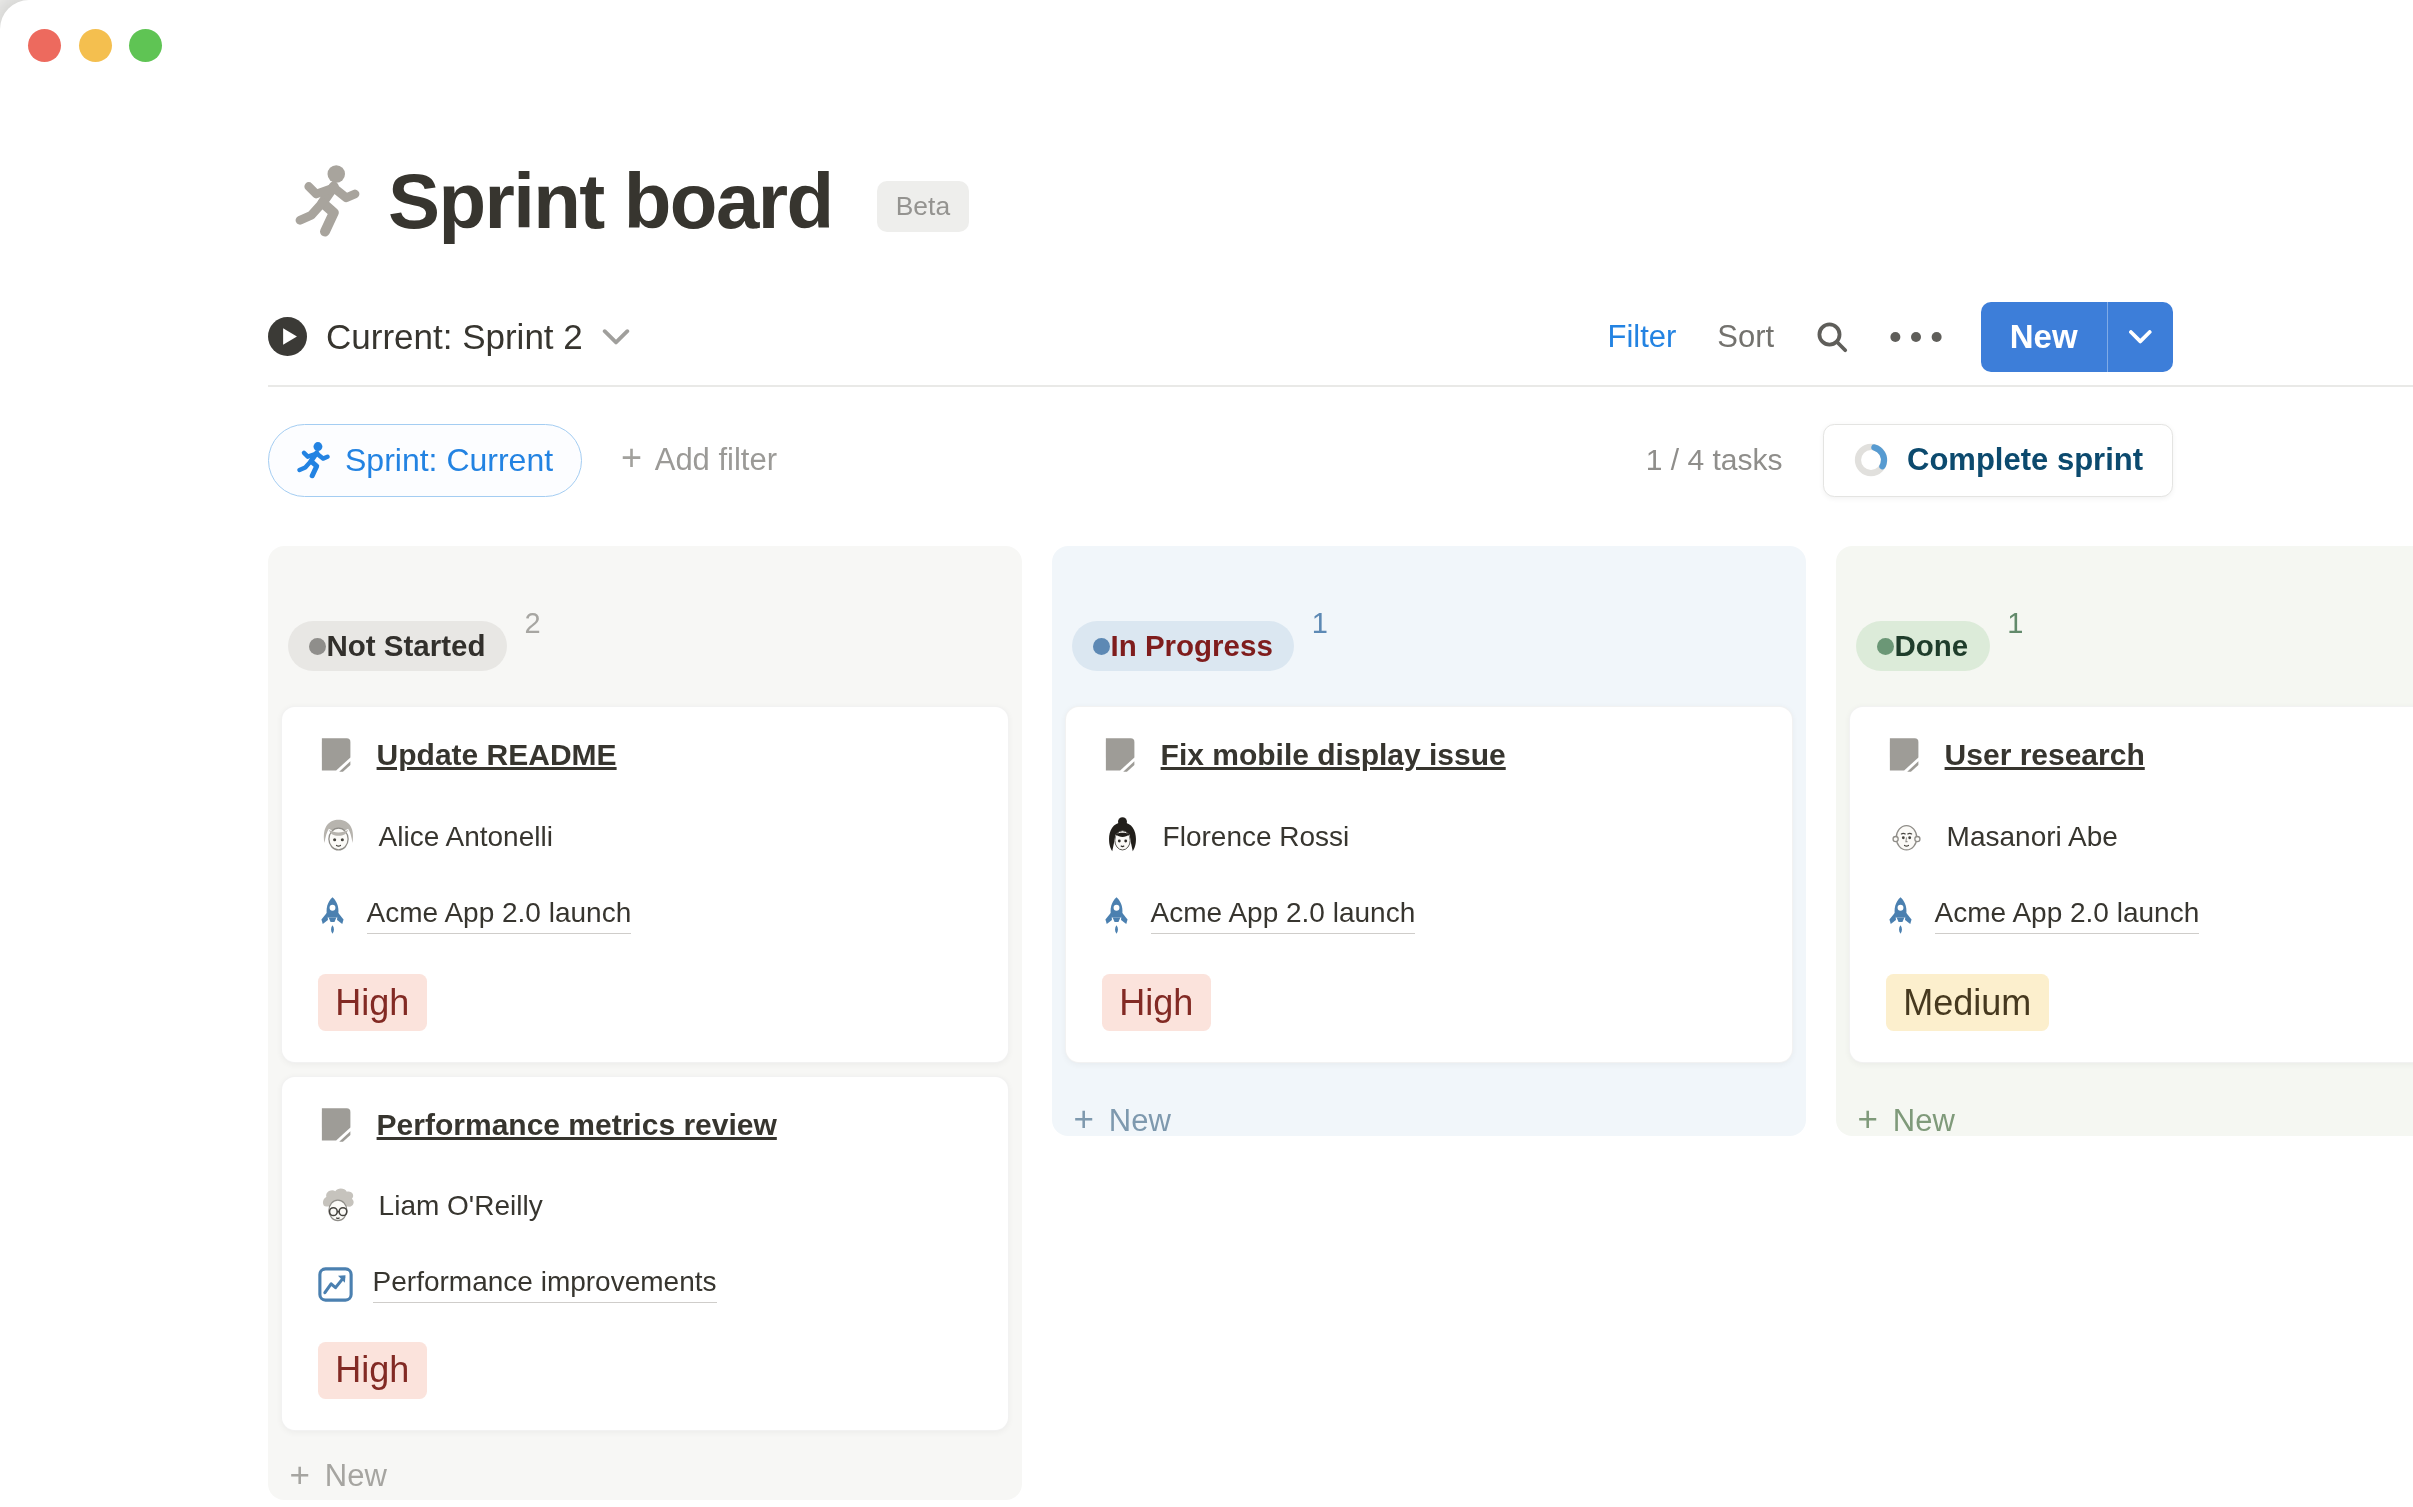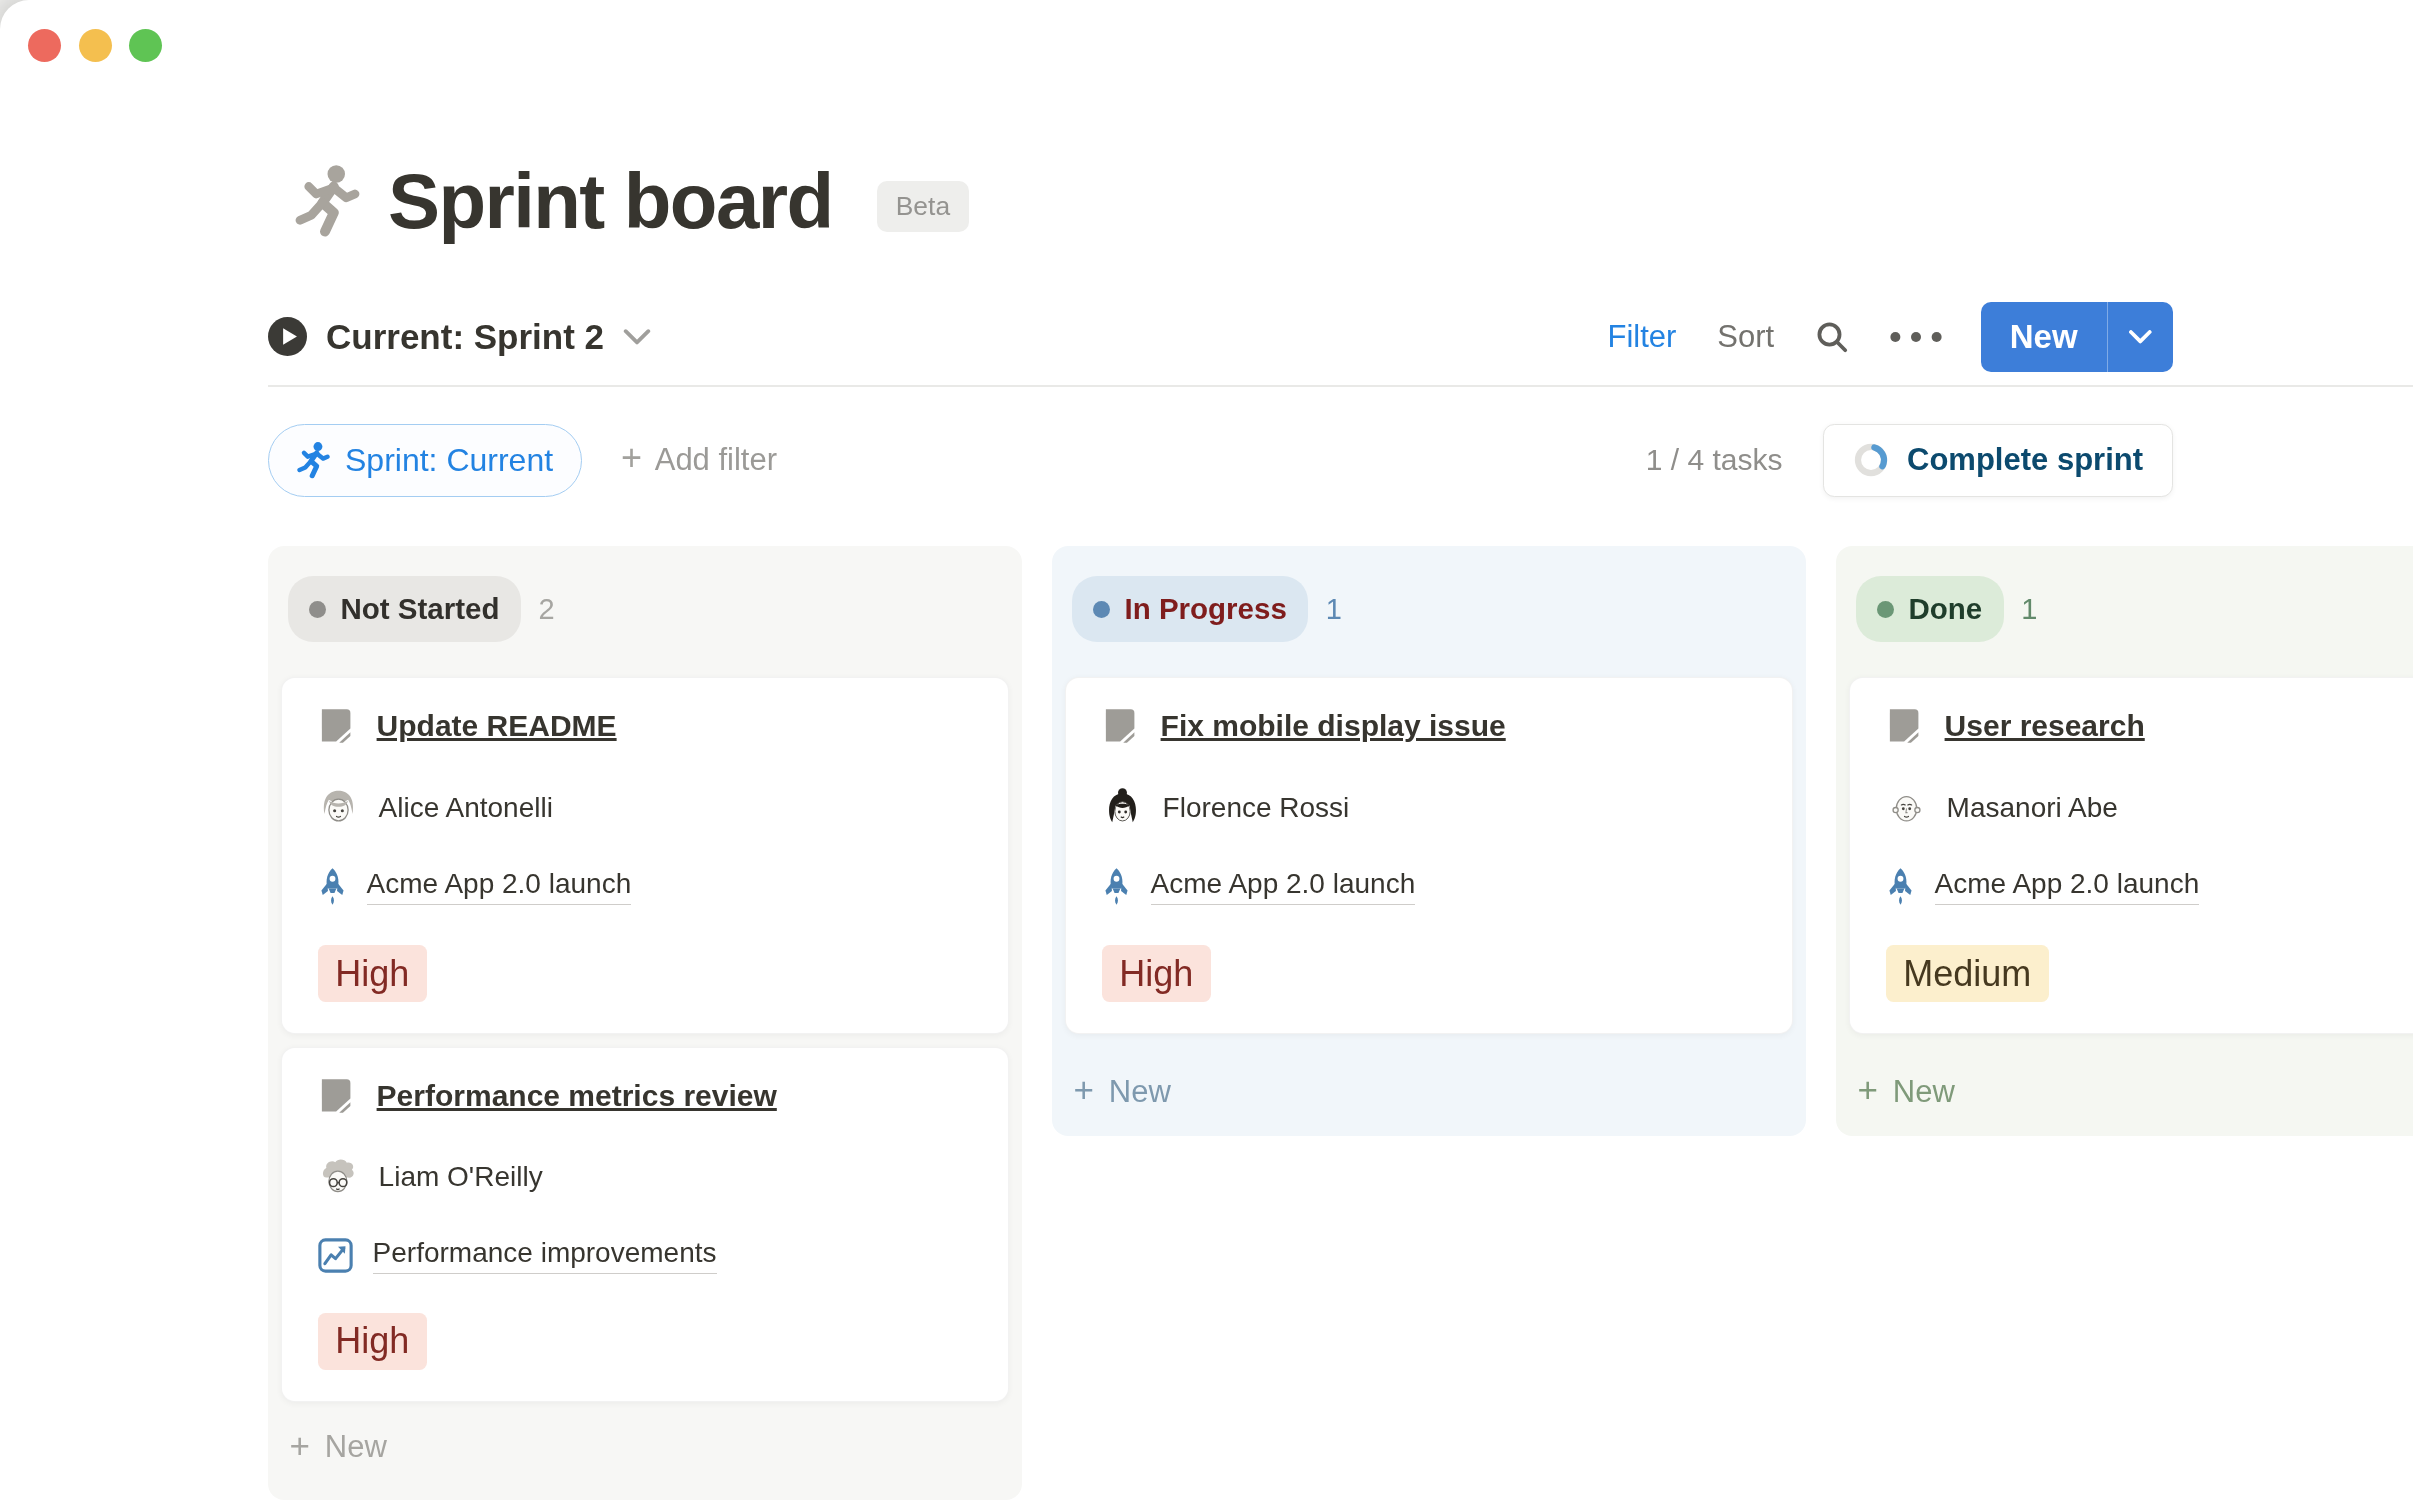--- a/index.html
+++ b/index.html
@@ -27,21 +27,21 @@
     margin-left:16.3px; transform:translateY(5px);
     background:#eeeeec; color:#949390; font-size:26.4px; font-weight:500;
     padding:10px 19px; border-radius:10px;
   }
 
   
   .toolbar { position:absolute; left:268px; top:300px; width:1905px; height:73px;
              display:flex; align-items:center; justify-content:space-between; }
   .view-switcher { display:flex; align-items:center; gap:19px; cursor:pointer; }
   .play-circle { width:39px; height:39px; }
-  .view-label { font-size:35px; font-weight:700; color:#37352f; }
+  .view-label { font-size:35px; font-weight:400; color:#37352f; }
   .chev { width:28px; height:17.6px; }
   .toolbar-right { display:flex; align-items:center; gap:41px; }
   .tb-link { font-size:31px; }
   .filter-link { color:#2383e2; }
   .sort-link { color:#73726e; }
   .icon-btn { display:flex; align-items:center; }
   .new-split {
     display:flex; align-items:stretch; height:70px; border-radius:10px; overflow:hidden;
     background:#3d7ed9; color:#fff; margin-left:-2.5px;
   }
@@ -75,22 +75,22 @@
   .complete-label { font-size:31px; font-weight:600; color:#0c4a6e; }
 
   
   .board { position:absolute; left:268px; top:546px; display:flex; gap:30px; }
   .column { width:754px; border-radius:16.3px; padding:30px 12.6px 0 12.6px; flex:0 0 auto; }
   .column.c-notstarted { background:#f7f7f5; height:954px; }
   .column.c-inprogress { background:#f1f6fa; height:590px; }
   .column.c-done       { background:#f5f7f2; height:590px; }
 
   .col-head { display:flex; align-items:center; margin-left:7.5px; }
-  .status-pill { display:flex; align-items:center; gap:14px; height:66px; padding:0 21.4px;
-                 border-radius:25px; cursor:pointer; }
+  .status-pill { display:flex; align-items:center; height:50px; padding:0 21.4px;
+                 border-radius:25px; cursor:pointer;margin-top:45px; }
   .status-dot { width:17px; height:17px; border-radius:50%; }
   .status-label { font-size:29.5px; font-weight:600; }
   .col-count { margin-left:17.6px; font-size:29px; }
 
   .c-notstarted .status-pill { background:#e8e7e4; }
   .c-notstarted .status-dot  { background:#8f8e8b; }
   .c-notstarted .status-label{ color:#32302c; }
   .c-notstarted .col-count   { color:#a7a6a2; }
 
   .c-inprogress .status-pill { background:#dbe7f1; }

